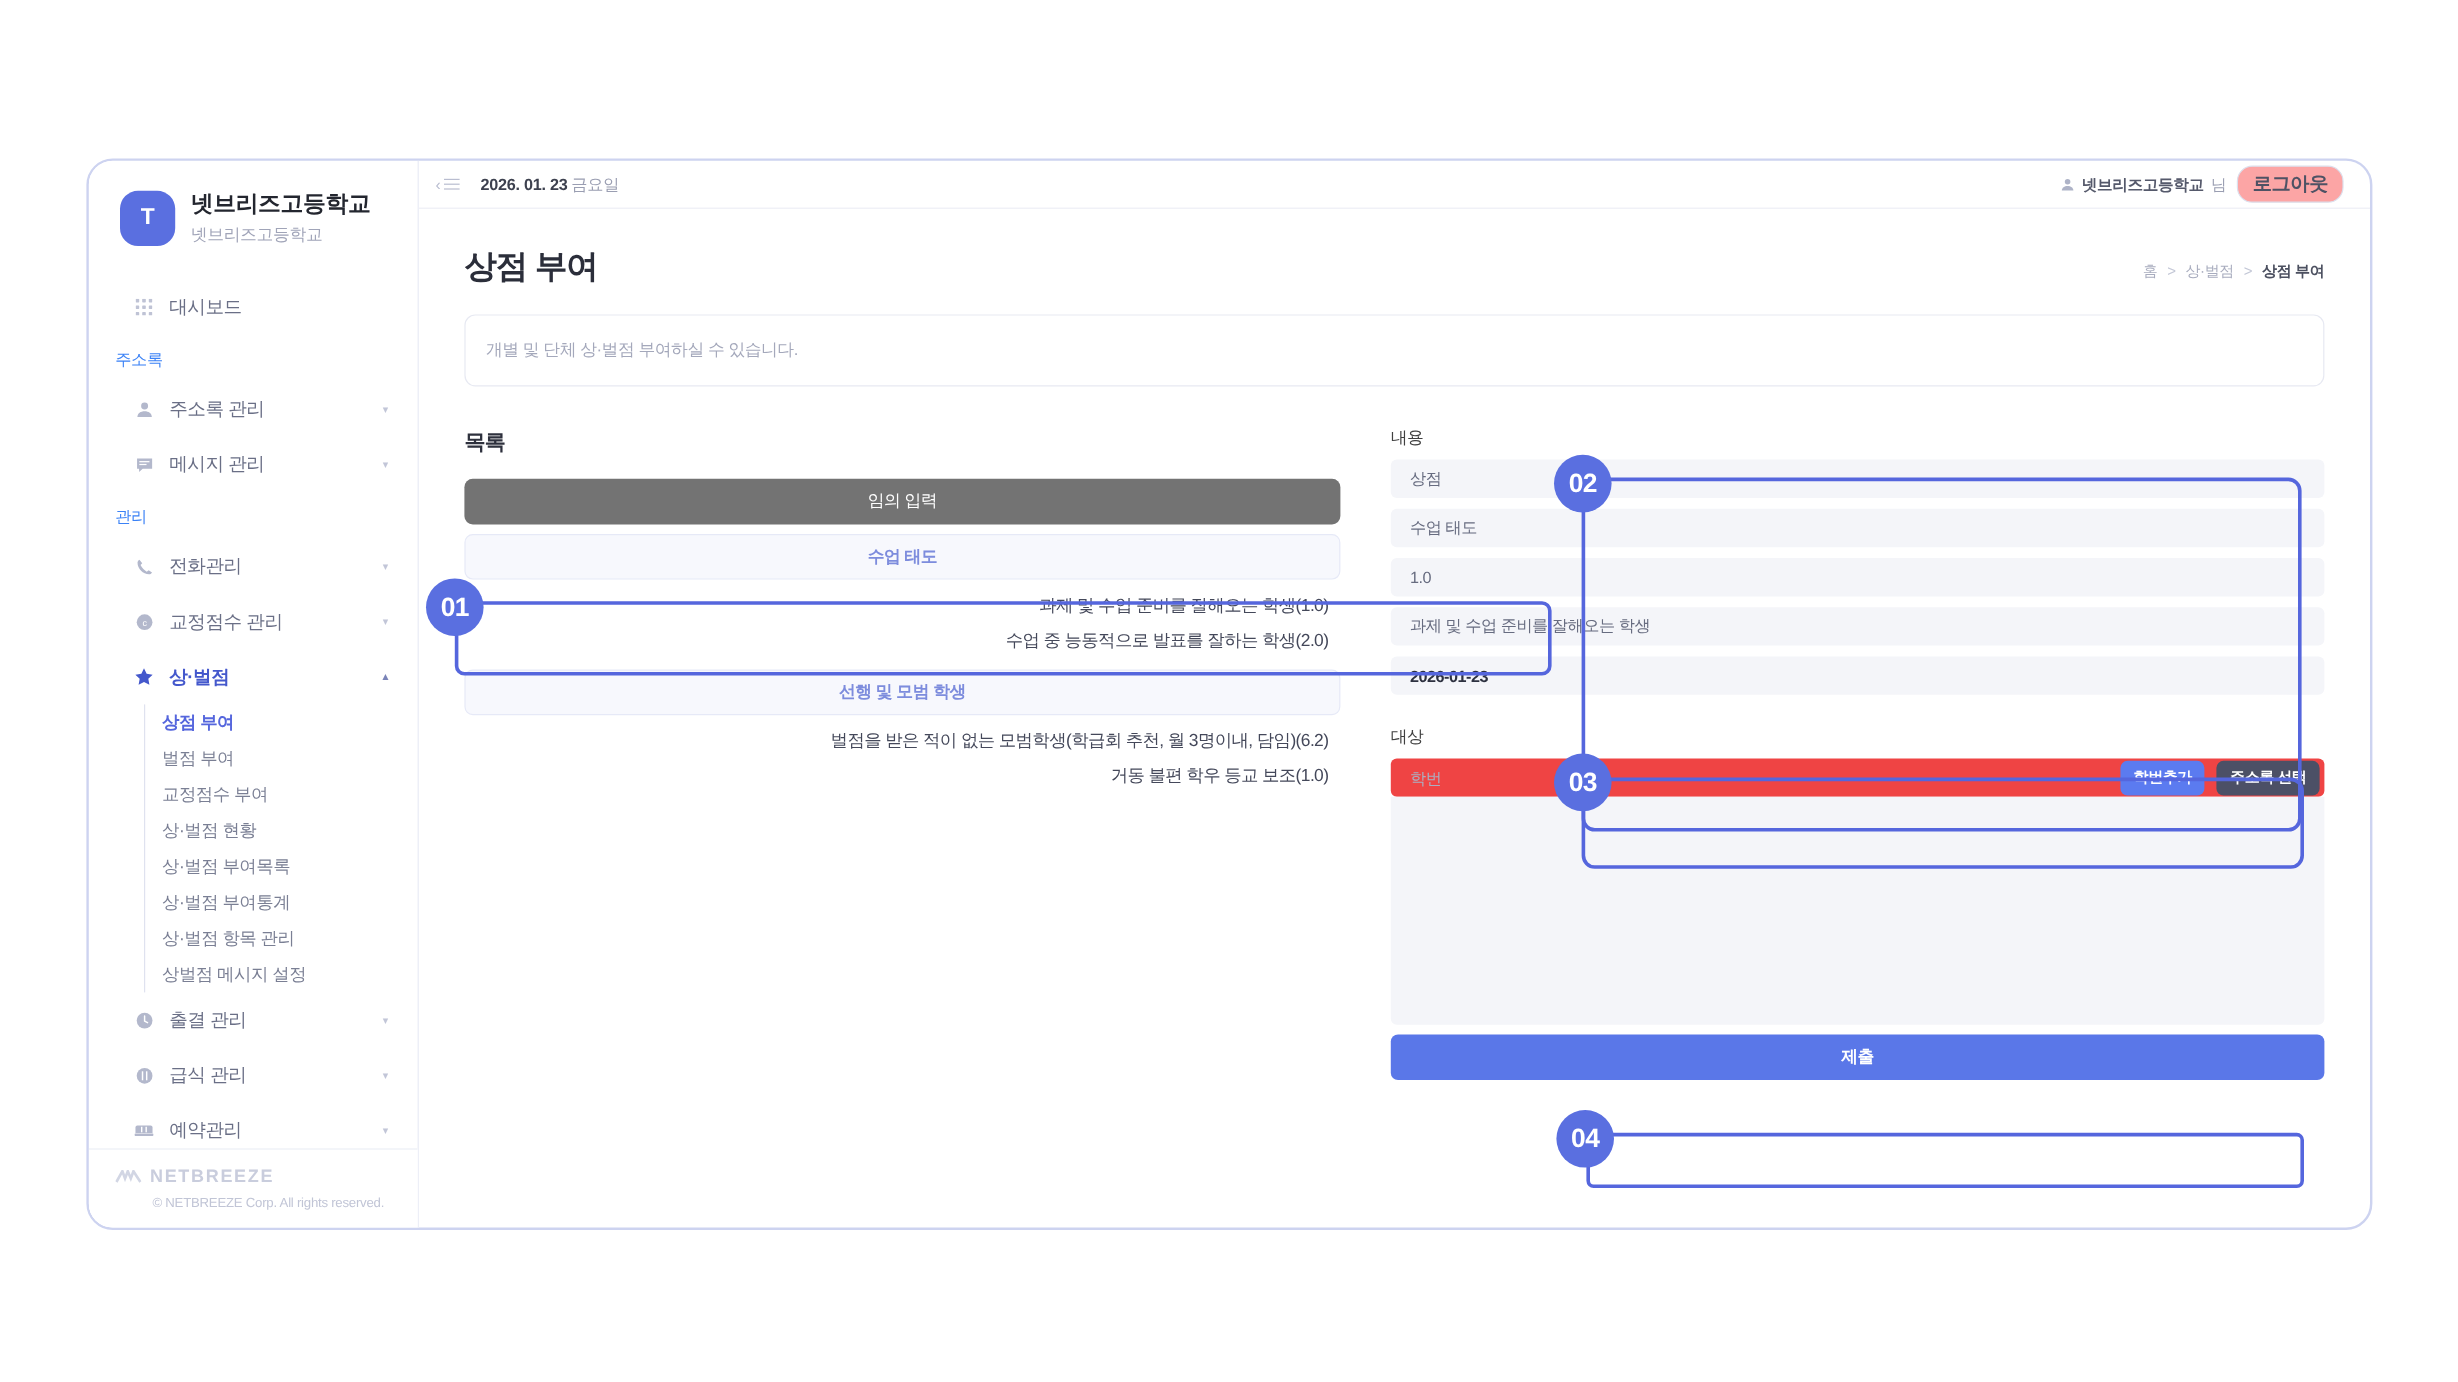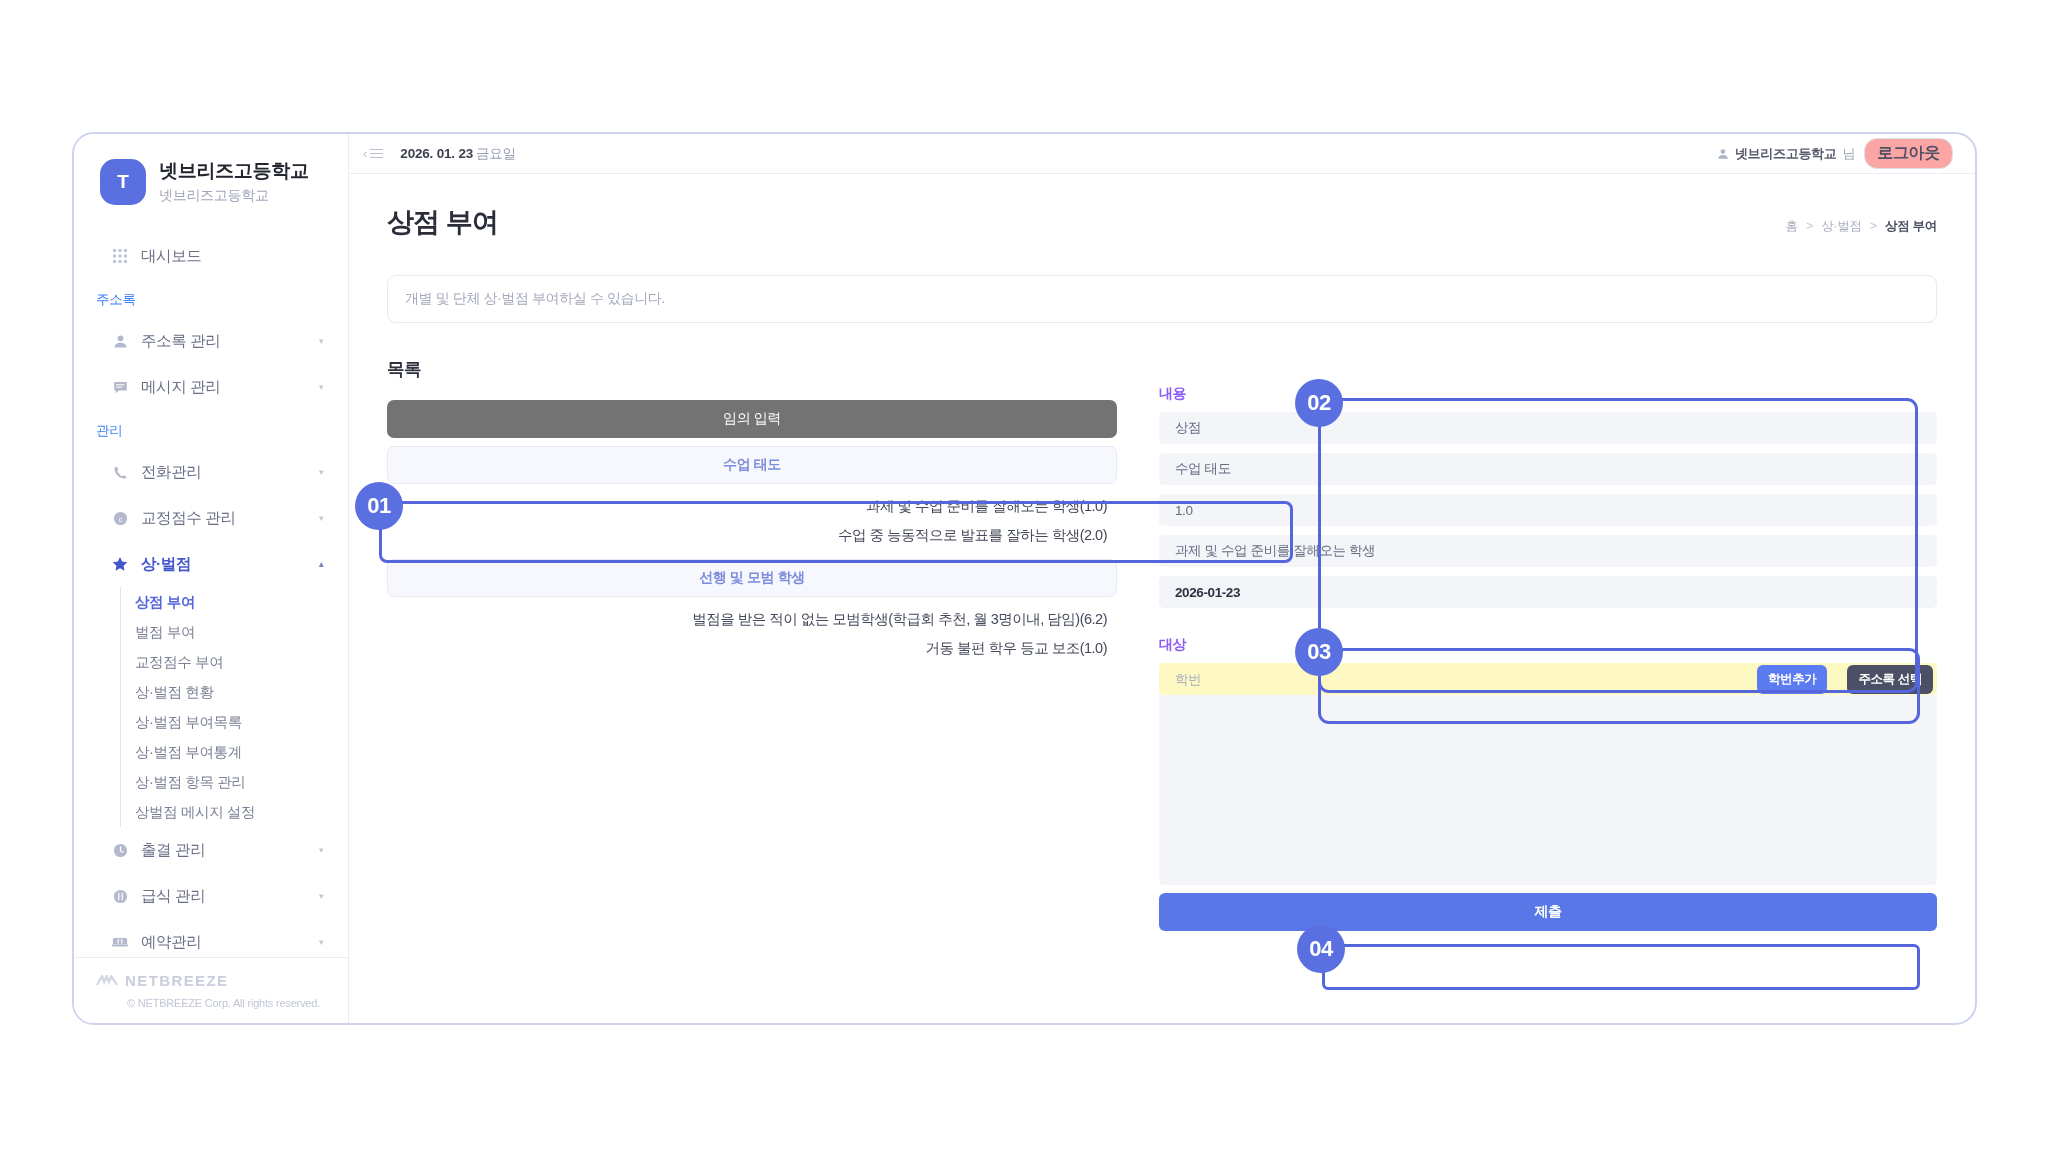--- a/index.html
+++ b/index.html
@@ -144,22 +144,22 @@
     overflow: hidden;
   }
 
   #page-head { display: flex; align-items: flex-end; }
   #page-title { font-size: 27px; font-weight: bold; color: #2b2e3a; letter-spacing: -.9px; }
   #breadcrumb { margin-left: auto; font-size: 12.5px; color: #a8acbe; letter-spacing: -.3px; padding-bottom: 5px; }
   #breadcrumb .sep { margin: 0 5px; color: #c3c7d6; }
   #breadcrumb .crumb-cur { color: #4c5060; font-weight: bold; }
 
   #desc-box {
-    margin-top: 35px;
-    height: 48px;
+    margin-top: 22px;
+    height: 60px;
     border: 1.4px solid #e7e9f2;
     border-radius: 9px;
     display: flex; align-items: center;
     padding: 0 17px;
     font-size: 14px; color: #a4a8bb; letter-spacing: -.4px;
   }
 
   
   #body-cols { display: flex; margin-top: 34px; gap: 0; }
   #left-col { width: 730px; flex: 0 0 730px; }
@@ -242,39 +242,39 @@
     letter-spacing: -.5px;
     z-index: 40;
   }
   #badge-01 { left: 355px; top: 482px; }
   #badge-02 { left: 1295px; top: 379px; }
   #badge-03 { left: 1295px; top: 628px; }
   #badge-04 { left: 1297px; top: 925px; }
 
   
   .panel { background: #ffffff; }
-  .panel-label { font-size: 14px; font-weight: bold; color: #8b5cf6; letter-spacing: -.5px; margin-top: 28px; }
+  .panel-label { font-size: 14px; font-weight: normal; color: #404040; letter-spacing: -.5px; }
   .field-row {
     margin-top: 9px;
     height: 32px;
     background: #f4f5f9;
     border-radius: 5px;
     display: flex; align-items: center;
     padding: 0 16px;
     font-size: 13.5px;
     color: #676c80;
     letter-spacing: -.4px;
   }
   .field-row.filled { color: #2d3140; font-weight: bold; }
 
   #target-panel { margin-top: 26px; }
   #target-row {
     margin-top: 9px;
-    display: flex; align-items: center; gap: 14px;
-    background: #fef9c3;
+    display: flex; align-items: center; gap: 4px;
+    background: #ef4444;
     border-radius: 5px;
     height: 32px;
     padding-right: 4px;
   }
   #target-input {
     flex: 1;
     border: none; background: transparent; outline: none;
     font-size: 13.5px; color: #50real;
     padding: 0 16px;
     font-family: "Liberation Sans", sans-serif;

